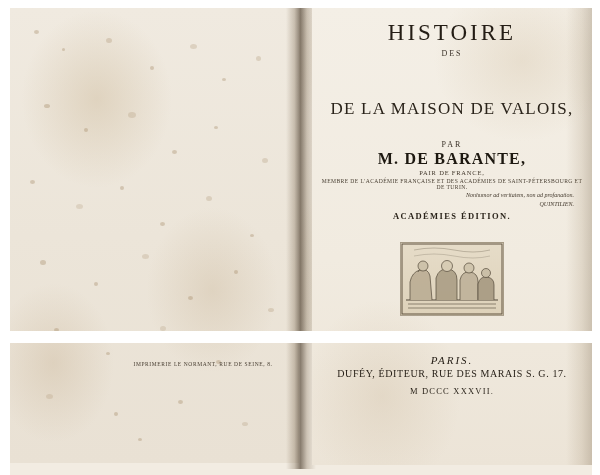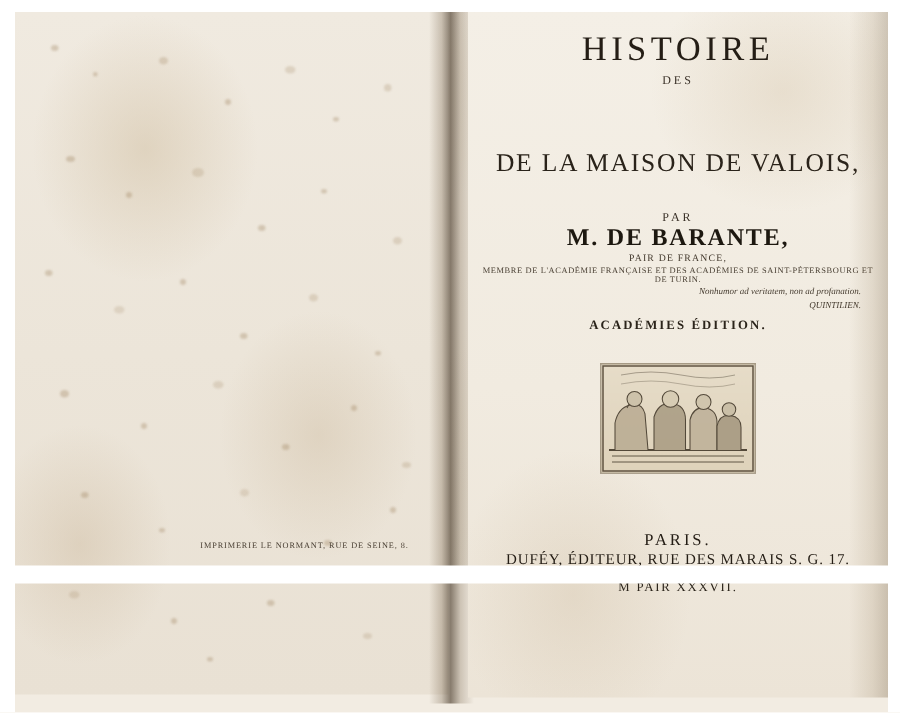--- a/index.html
+++ b/index.html
@@ -13,21 +13,21 @@
     height: 475px;
     overflow: hidden;
     background: #f2ece2;
     font-family: "Liberation Serif", serif;
   }
 
   
   .book {
     position: absolute;
     left: 0; top: 0;
-    width: 600px; height: 389px;
+    width: 600px; height: 343px;
     background:
       radial-gradient(ellipse 60% 40% at 20% 15%, rgba(196,178,150,0.35), rgba(196,178,150,0) 70%),
       radial-gradient(ellipse 50% 45% at 78% 80%, rgba(190,170,140,0.25), rgba(190,170,140,0) 70%),
       linear-gradient(180deg, #efe9df 0%, #ece5da 45%, #e7e0d3 100%);
   }
 
   
   .edge {
     position: absolute;
     background: #ffffff;
@@ -177,20 +177,21 @@
     background: linear-gradient(180deg,#e6dcc8 0%, #ded2ba 100%);
     border: 1px solid rgba(60,48,32,0.35);
   }
 
   
   .t-city {
     top: 348px;
     font-size: 11px;
     letter-spacing: 2px;
     color: #241d15;
+    font-style: italic;
   }
   .t-pub {
     top: 362px;
     font-size: 10px;
     letter-spacing: 0.6px;
     color: #241d15;
   }
   .t-year {
     top: 380px;
     font-size: 8.5px;
@@ -312,21 +313,21 @@
             <path d="M14 8 q20 -4 40 0 q20 4 36 0" stroke-width="0.5" opacity="0.6"></path>
             <path d="M14 14 q20 -4 40 0 q20 4 36 0" stroke-width="0.5" opacity="0.45"></path>
           </g>
         </svg>
       </div>
 
       <div class="tp t-city">PARIS.</div>
 
       <div class="tp t-pub">DUFÉY, ÉDITEUR, RUE DES MARAIS S. G. 17.</div>
 
-      <div class="tp t-year">M PAIR XXXVII.</div>
+      <div class="tp t-year">M DCCC XXXVII.</div>
     </div>
 
     <div class="curl"></div>
 
     <div class="edge edge-top"></div>
     <div class="edge edge-bottom"></div>
     <div class="edge edge-left"></div>
     <div class="edge edge-right"></div>
   </div>
 </div>

